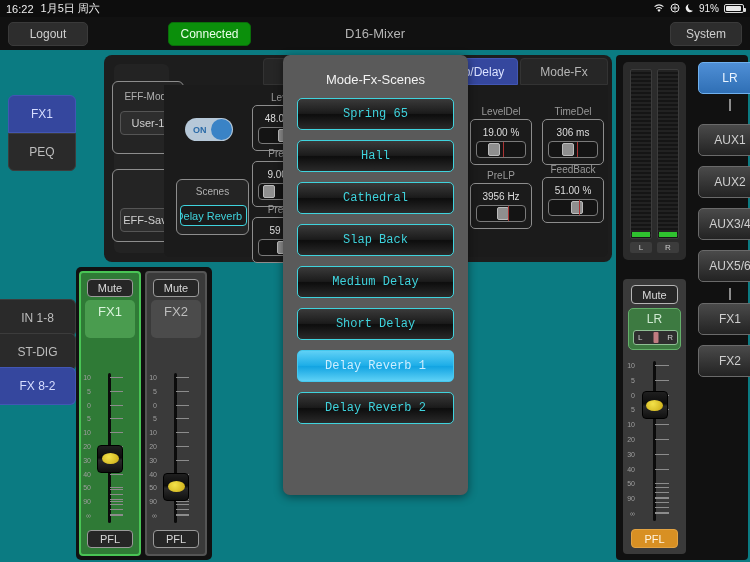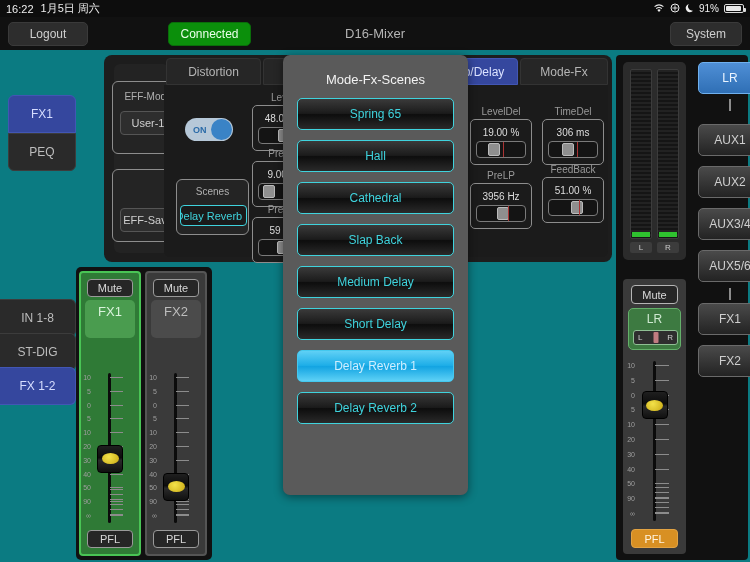--- a/index.html
+++ b/index.html
@@ -156,21 +156,21 @@
   }
   .modal-title {
     color:#f2f2f2; font-size:13px; text-align:center; margin-top:17px;
   }
   .scene-list { margin-top:11px; }
   .scene-btn {
     width:157px; height:32px; margin:0 auto 10px; border-radius:5px;
     border:1px solid #3fd3dd;
     background:linear-gradient(to bottom,#3a3a3a 0%,#1b1b1b 48%,#0d0d0d 52%,#2a2a2a 100%);
     color:#3fd3dd; font-size:12px;
-    display:flex; align-items:center; justify-content:center;
+    display:flex; align-items:center; justify-content:center;font-family:Liberation Mono, monospace;
   }
   .scene-btn.sel {
     border:1px solid #44c8ee;
     background:linear-gradient(to bottom,#5fd0f5 0%,#1eaee8 48%,#13a4e2 52%,#5ed1f6 100%);
     color:#cdeeff;
   }
 
   
   .strip { position:absolute; top:271px; width:62px; height:285px; border-radius:4px; }
   .strip.green { background:#2f7a36; border:2px solid #49c455; }
@@ -316,36 +316,35 @@
     <div class="nav-btn" id="logout-btn">Logout</div>
     <div id="connected-btn">Connected</div>
     <div class="nav-btn" id="system-btn">System</div>
   </div>
 
   <div class="side-tab sel" id="st-fx1">FX1</div>
   <div class="side-tab" id="st-peq">PEQ</div>
 
   <div class="side-tab" id="st-in18">IN 1-8</div>
   <div class="side-tab" id="st-stdig">ST-DIG</div>
-  <div class="side-tab sel" id="st-fx12">FX 1-2</div>
+  <div class="side-tab sel" id="st-fx12">FX 8-2</div>
 
   <div class="panel-fx">
     <div class="fx-left-col"></div>
 
     <div class="fx-box" style="top:26px; height:73px;">
       <div class="lbl" style="margin-top:9px;">EFF-Mode</div>
       <div class="inner-btn" style="margin:9px auto 0; width:56px; height:24px;">User-1</div>
     </div>
 
     <div class="fx-box" style="top:114px; height:73px;">
       <div class="inner-btn" style="margin:38px auto 0; width:56px; height:24px;">EFF-Save</div>
     </div>
   </div>
 
-  <div class="fx-tab" style="left:166px; width:95px;">Distortion</div>
   <div class="fx-tab" style="left:263px; width:95px;">Wah</div>
   <div class="fx-tab sel" style="left:418px; width:100px;">Reverb/Delay</div>
   <div class="fx-tab" style="left:520px; width:88px;">Mode-Fx</div>
 
   <div class="fx-body"></div>
 
   <div class="toggle" style="left:185px; top:118px;">
     <span class="on-txt">ON</span>
     <span class="knob"></span>
   </div>

